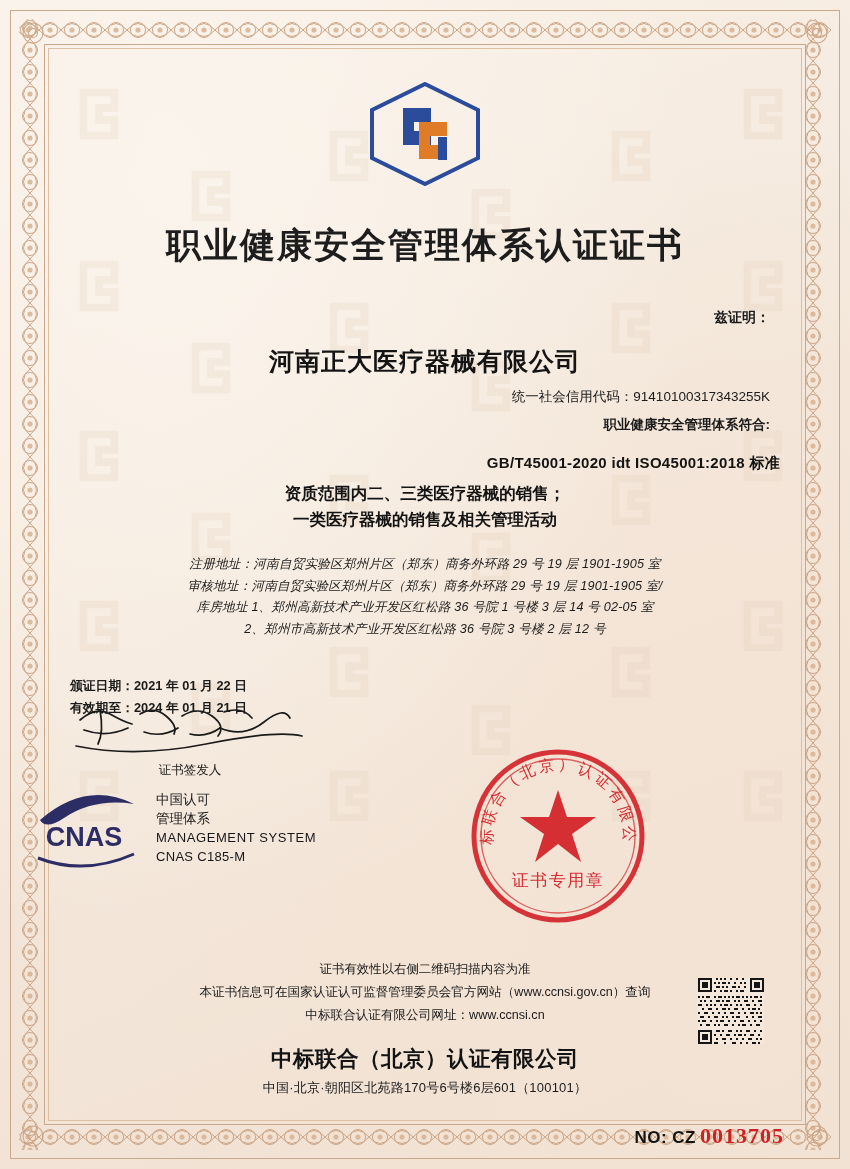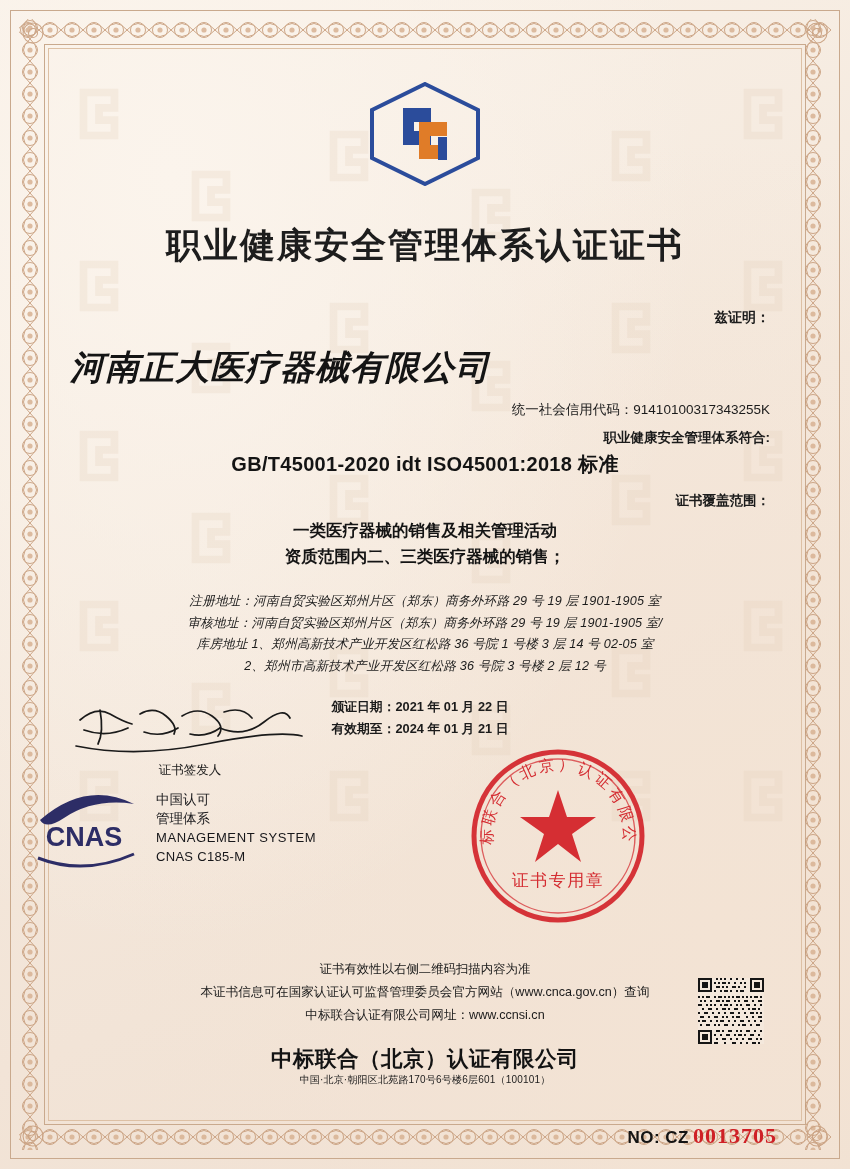--- a/index.html
+++ b/index.html
@@ -94,43 +94,43 @@
   .hereby {
     text-align: right;
     margin-top: 40px;
     font-size: 14px;
     font-weight: bold;
     color: #1b1b1b;
     padding-right: 10px;
   }
 
   .company {
-    font-size: 34px;
+    text-align: center;
+    font-size: 25px;
     font-weight: bold;
     color: #141414;
     margin-top: 18px;
     letter-spacing: 1px;
-    font-style: italic;
   }
 
   .row-right {
     text-align: right;
     font-size: 13.5px;
     color: #1b1b1b;
     padding-right: 10px;
     margin-top: 10px;
   }
   .row-right.bold { font-weight: bold; }
 
   .standard {
-    text-align: center;
-    font-size: 20px;
+    text-align: right;
+    font-size: 15px;
     font-weight: bold;
     color: #141414;
-    margin-top: 4px;
+    margin-top: 20px;
     letter-spacing: .3px;
   }
 
   .scope-label {
     text-align: right;
     font-size: 13.5px;
     font-weight: bold;
     color: #1b1b1b;
     padding-right: 10px;
     margin-top: 14px;
@@ -152,22 +152,22 @@
     font-style: italic;
   }
   .addresses div {
     font-size: 12.6px;
     color: #1b1b1b;
     line-height: 1.72;
     letter-spacing: .2px;
   }
 
   .dates {
-    margin-top: 18px;
-    text-align: center;
+    margin-top: 34px;
+    text-align: left;
     padding-right: 10px;
   }
   .dates div {
     font-size: 12.8px;
     font-weight: bold;
     color: #1b1b1b;
     line-height: 1.7;
   }
 
   
@@ -245,39 +245,39 @@
     line-height: 1.85;
   }
   .footer .company-name {
     font-size: 21.5px;
     font-weight: bold;
     color: #131313;
     margin-top: 16px;
     letter-spacing: .5px;
   }
   .footer .addr {
-    font-size: 10px;
-    color: #1b1b1b;
-    margin-top: 0;
+    font-size: 13px;
+    color: #1b1b1b;
+    margin-top: 6px;
     letter-spacing: .2px;
   }
 
   
   .qr {
     position: absolute;
     right: 86px;
     top: 978px;
     width: 66px;
     height: 66px;
   }
 
   
   .serial {
     position: absolute;
-    right: 73px;
+    right: 66px;
     bottom: 20px;
     display: flex;
     align-items: baseline;
     gap: 4px;
     padding-left: 39px;
   }
   .serial .lbl {
     font-size: 17px;
     font-weight: bold;
     color: #141414;
@@ -501,24 +501,23 @@
     <div class="company">河南正大医疗器械有限公司</div>
 
     <div class="row-right">
       <span>统一社会信用代码：</span><span>91410100317343255K</span>
     </div>
 
     <div class="row-right bold">职业健康安全管理体系符合:</div>
 
     <div class="standard">GB/T45001-2020 idt ISO45001:2018 标准</div>
 
-    <div class="scope-label">证书覆盖范围：</div>
     <div class="scope-lines">
+      <div>资质范围内二、三类医疗器械的销售；</div>
       <div>一类医疗器械的销售及相关管理活动</div>
-      <div>资质范围内二、三类医疗器械的销售；</div>
     </div>
 
     <div class="addresses">
       <div>注册地址：河南自贸实验区郑州片区（郑东）商务外环路 29 号 19 层 1901-1905 室</div>
       <div>审核地址：河南自贸实验区郑州片区（郑东）商务外环路 29 号 19 层 1901-1905 室/</div>
       <div>库房地址 1、郑州高新技术产业开发区红松路 36 号院 1 号楼 3 层 14 号 02-05 室</div>
       <div>2、郑州市高新技术产业开发区红松路 36 号院 3 号楼 2 层 12 号</div>
     </div>
 
     <div class="dates">
@@ -572,21 +571,21 @@
     <circle cx="92" cy="92" r="77" fill="none" stroke="#d3242a" stroke-width="1.4" opacity="0.7"></circle>
     <polygon points="92,46 101,73 130,73 106,90 115,118 92,100 69,118 78,90 54,73 83,73" fill="#d3242a" opacity="0.95"></polygon>
     <text font-family="'Liberation Sans', sans-serif" font-size="15.5" fill="#d3242a" letter-spacing="3.2" opacity="0.95">
       <textPath href="#sealArcTop" startOffset="50%" text-anchor="middle">中标联合（北京）认证有限公司</textPath>
     </text>
     <text x="92" y="142" font-family="'Liberation Sans', sans-serif" font-size="17" fill="#d3242a" text-anchor="middle" letter-spacing="1.5" opacity="0.95">证书专用章</text>
   </svg>
 
   <div class="footer">
     <div class="f1">证书有效性以右侧二维码扫描内容为准</div>
-    <div class="f2">本证书信息可在国家认证认可监督管理委员会官方网站（www.cnca.gov.cn）查询</div>
+    <div class="f2">本证书信息可在国家认证认可监督管理委员会官方网站（www.ccnsi.gov.cn）查询</div>
     <div class="f3">中标联合认证有限公司网址：www.ccnsi.cn</div>
     <div class="company-name">中标联合（北京）认证有限公司</div>
     <div class="addr">中国·北京·朝阳区北苑路170号6号楼6层601（100101）</div>
   </div>
 
   <svg class="qr" viewBox="0 0 33 33" shape-rendering="crispEdges" xmlns="http://www.w3.org/2000/svg">
     <rect width="33" height="33" fill="#f4e8dc"></rect>
     <g fill="#151515">
       <path d="M0 0h7v7H0z"></path>
         <path d="M1 1h5v5H1z" fill="#f4e8dc"></path>

